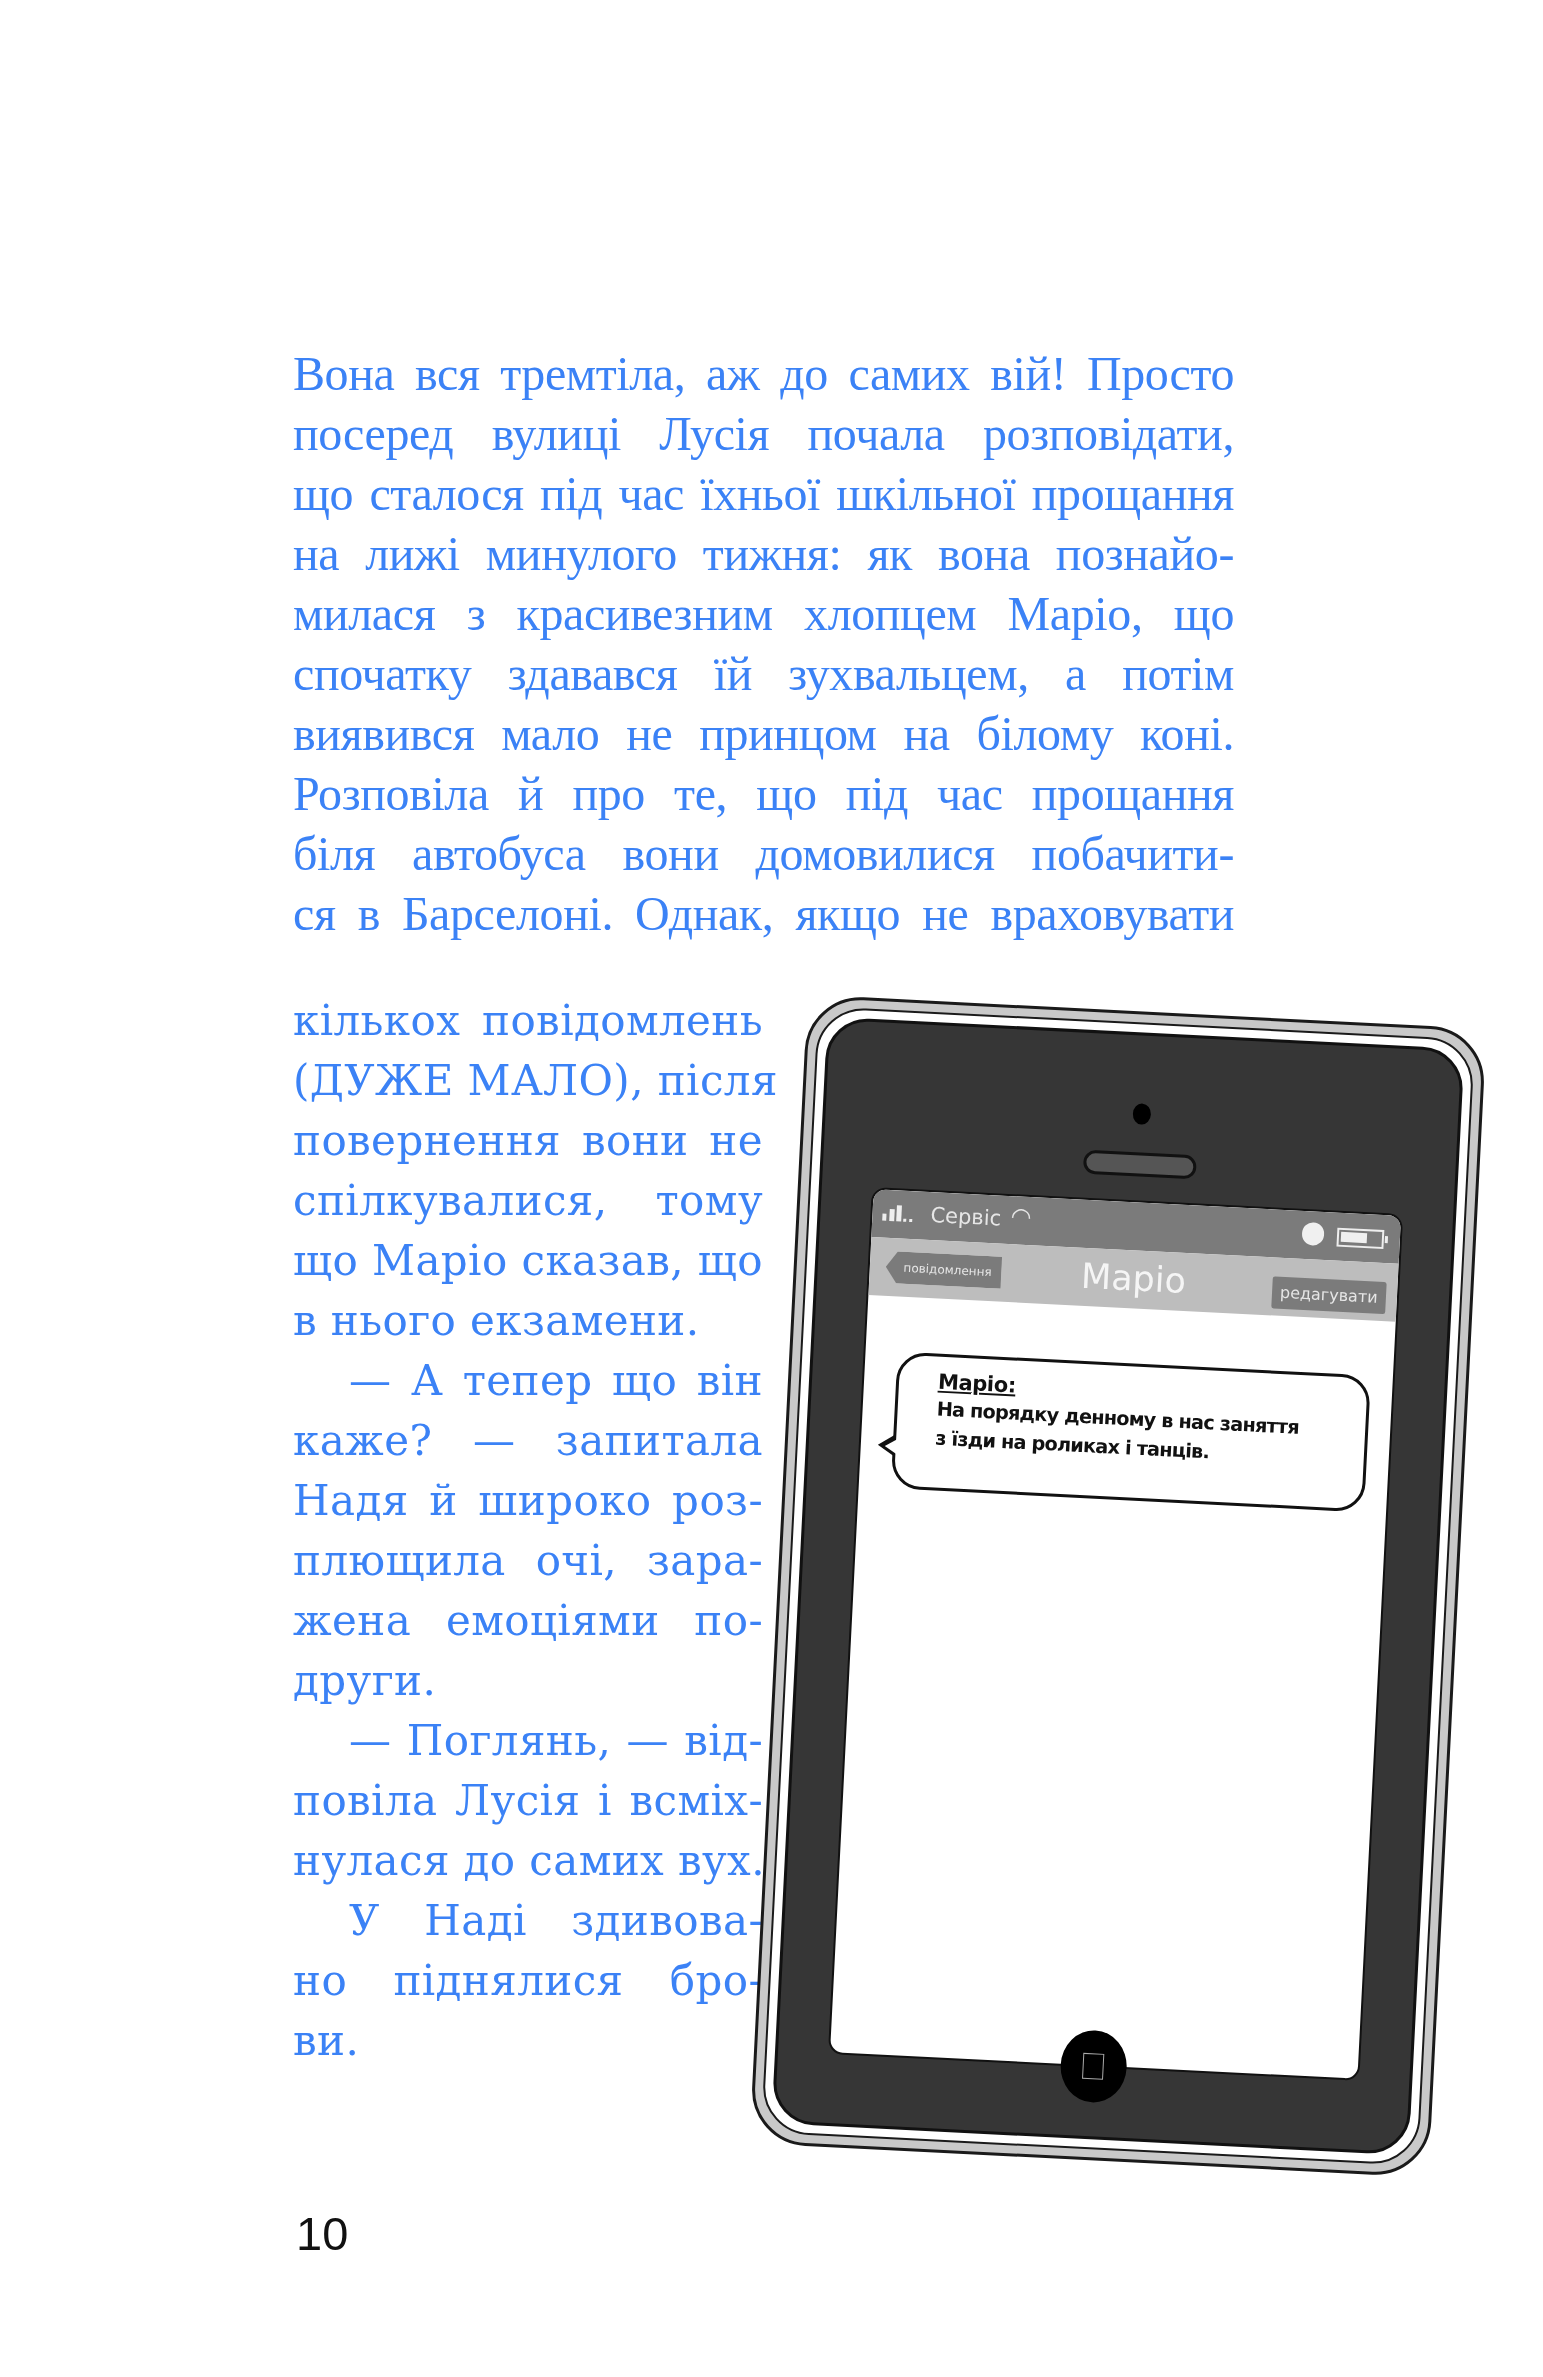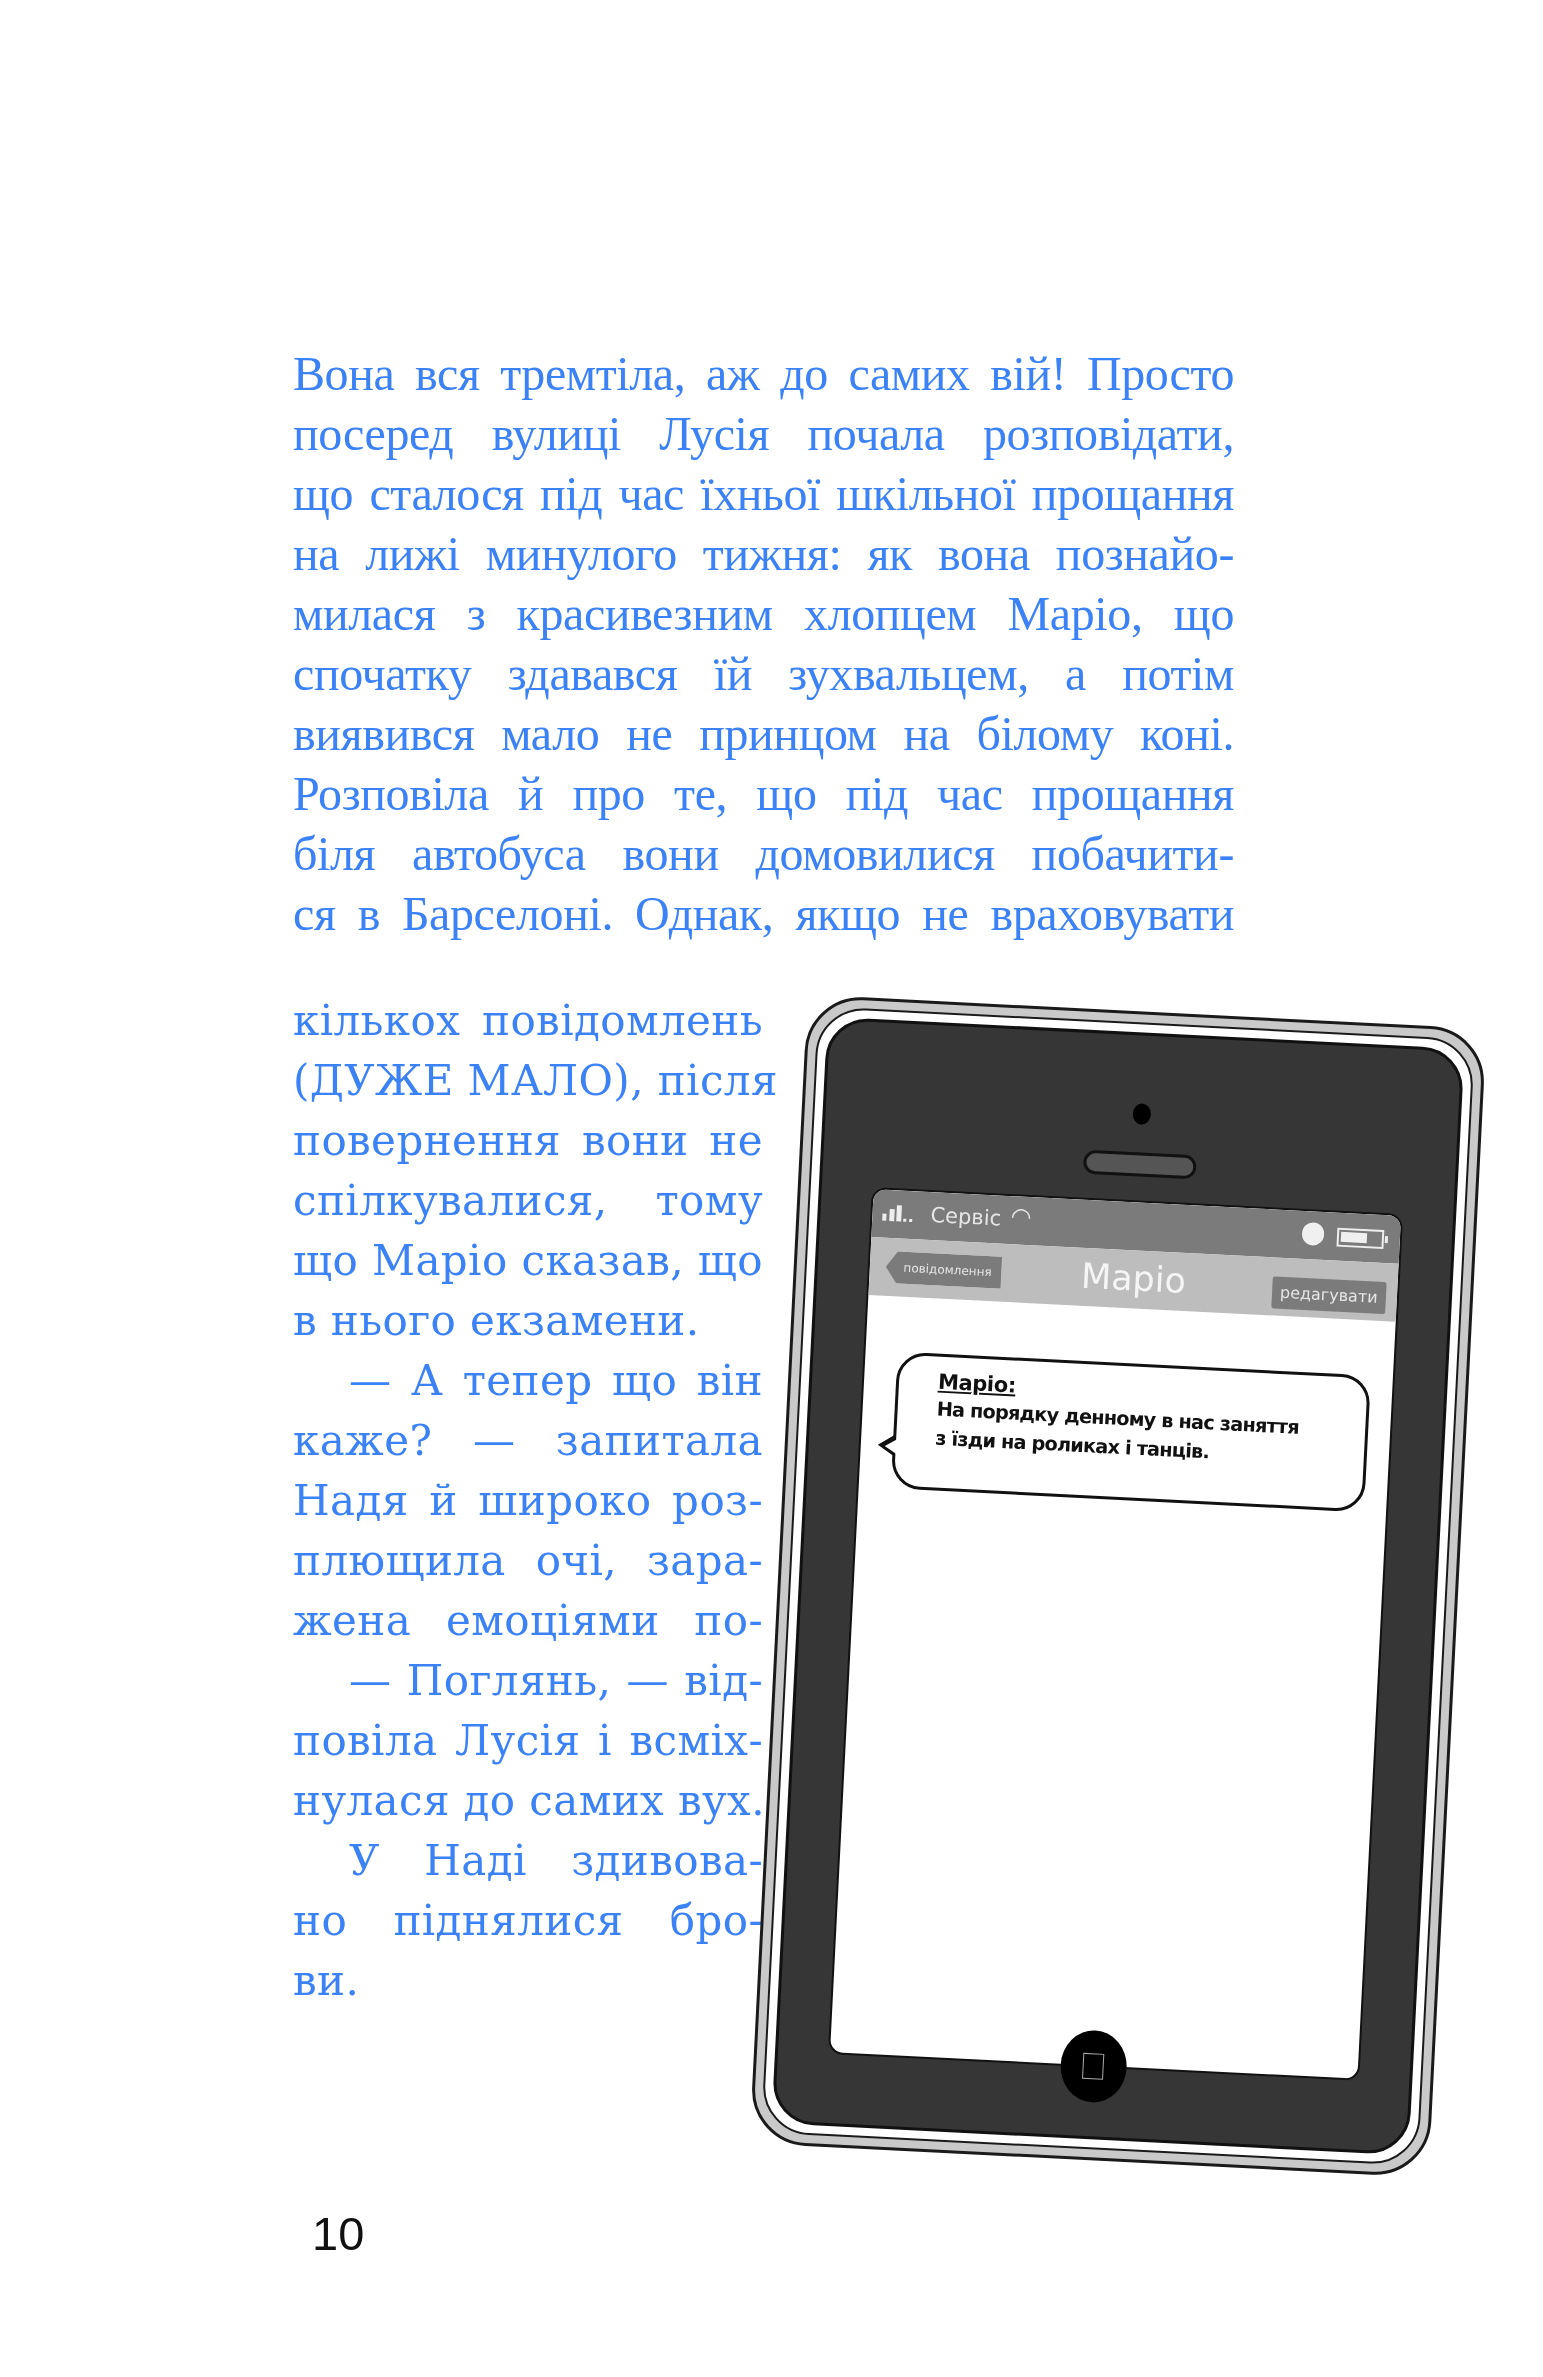--- a/index.html
+++ b/index.html
@@ -9,21 +9,21 @@
     font-family: "Liberation Serif", "DejaVu Serif", serif;
     font-size:48px; line-height:60px; color:#3b82f6;
     letter-spacing:-0.4px;
   }
   .line { white-space:nowrap; height:60px; text-align:justify; text-align-last:justify; }
   .narrow { width:470px;margin-top:44px; }
   .narrow .line { font-family:"DejaVu Serif", serif; font-size:42px; letter-spacing:0.4px; }
   .indent { padding-left:56px; box-sizing:border-box; }
   .last { text-align-last:left; }
   .page-num {
-    position:absolute; left:312px; top:2206px;
+    position:absolute; left:296px; top:2206px;
     font-family:"Liberation Sans", "DejaVu Sans", sans-serif;
     font-size:47px; color:#111;
   }
 
   
   .phone {
     position:absolute; left:778px; top:1011px; width:680px; height:1150px;
     transform:rotate(2.9deg); transform-origin:center center;
   }
   .phone-outer {
@@ -110,20 +110,21 @@
   <div class="line">(ДУЖЕ МАЛО), після</div>
   <div class="line">повернення вони не</div>
   <div class="line">спілкувалися, тому</div>
   <div class="line">що Маріо сказав, що</div>
   <div class="line last">в нього екзамени.</div>
   <div class="line indent">— А тепер що він</div>
   <div class="line">каже? — запитала</div>
   <div class="line">Надя й широко роз-</div>
   <div class="line">плющила очі, зара-</div>
   <div class="line">жена емоціями по-</div>
+  <div class="line last">други.</div>
   <div class="line indent">— Поглянь, — від-</div>
   <div class="line">повіла Лусія і всміх-</div>
   <div class="line">нулася до самих вух.</div>
   <div class="line indent">У Наді здивова-</div>
   <div class="line">но піднялися бро-</div>
   <div class="line last">ви.</div>
 </div>
 
 <div class="phone">
   <div class="phone-outer"></div>

